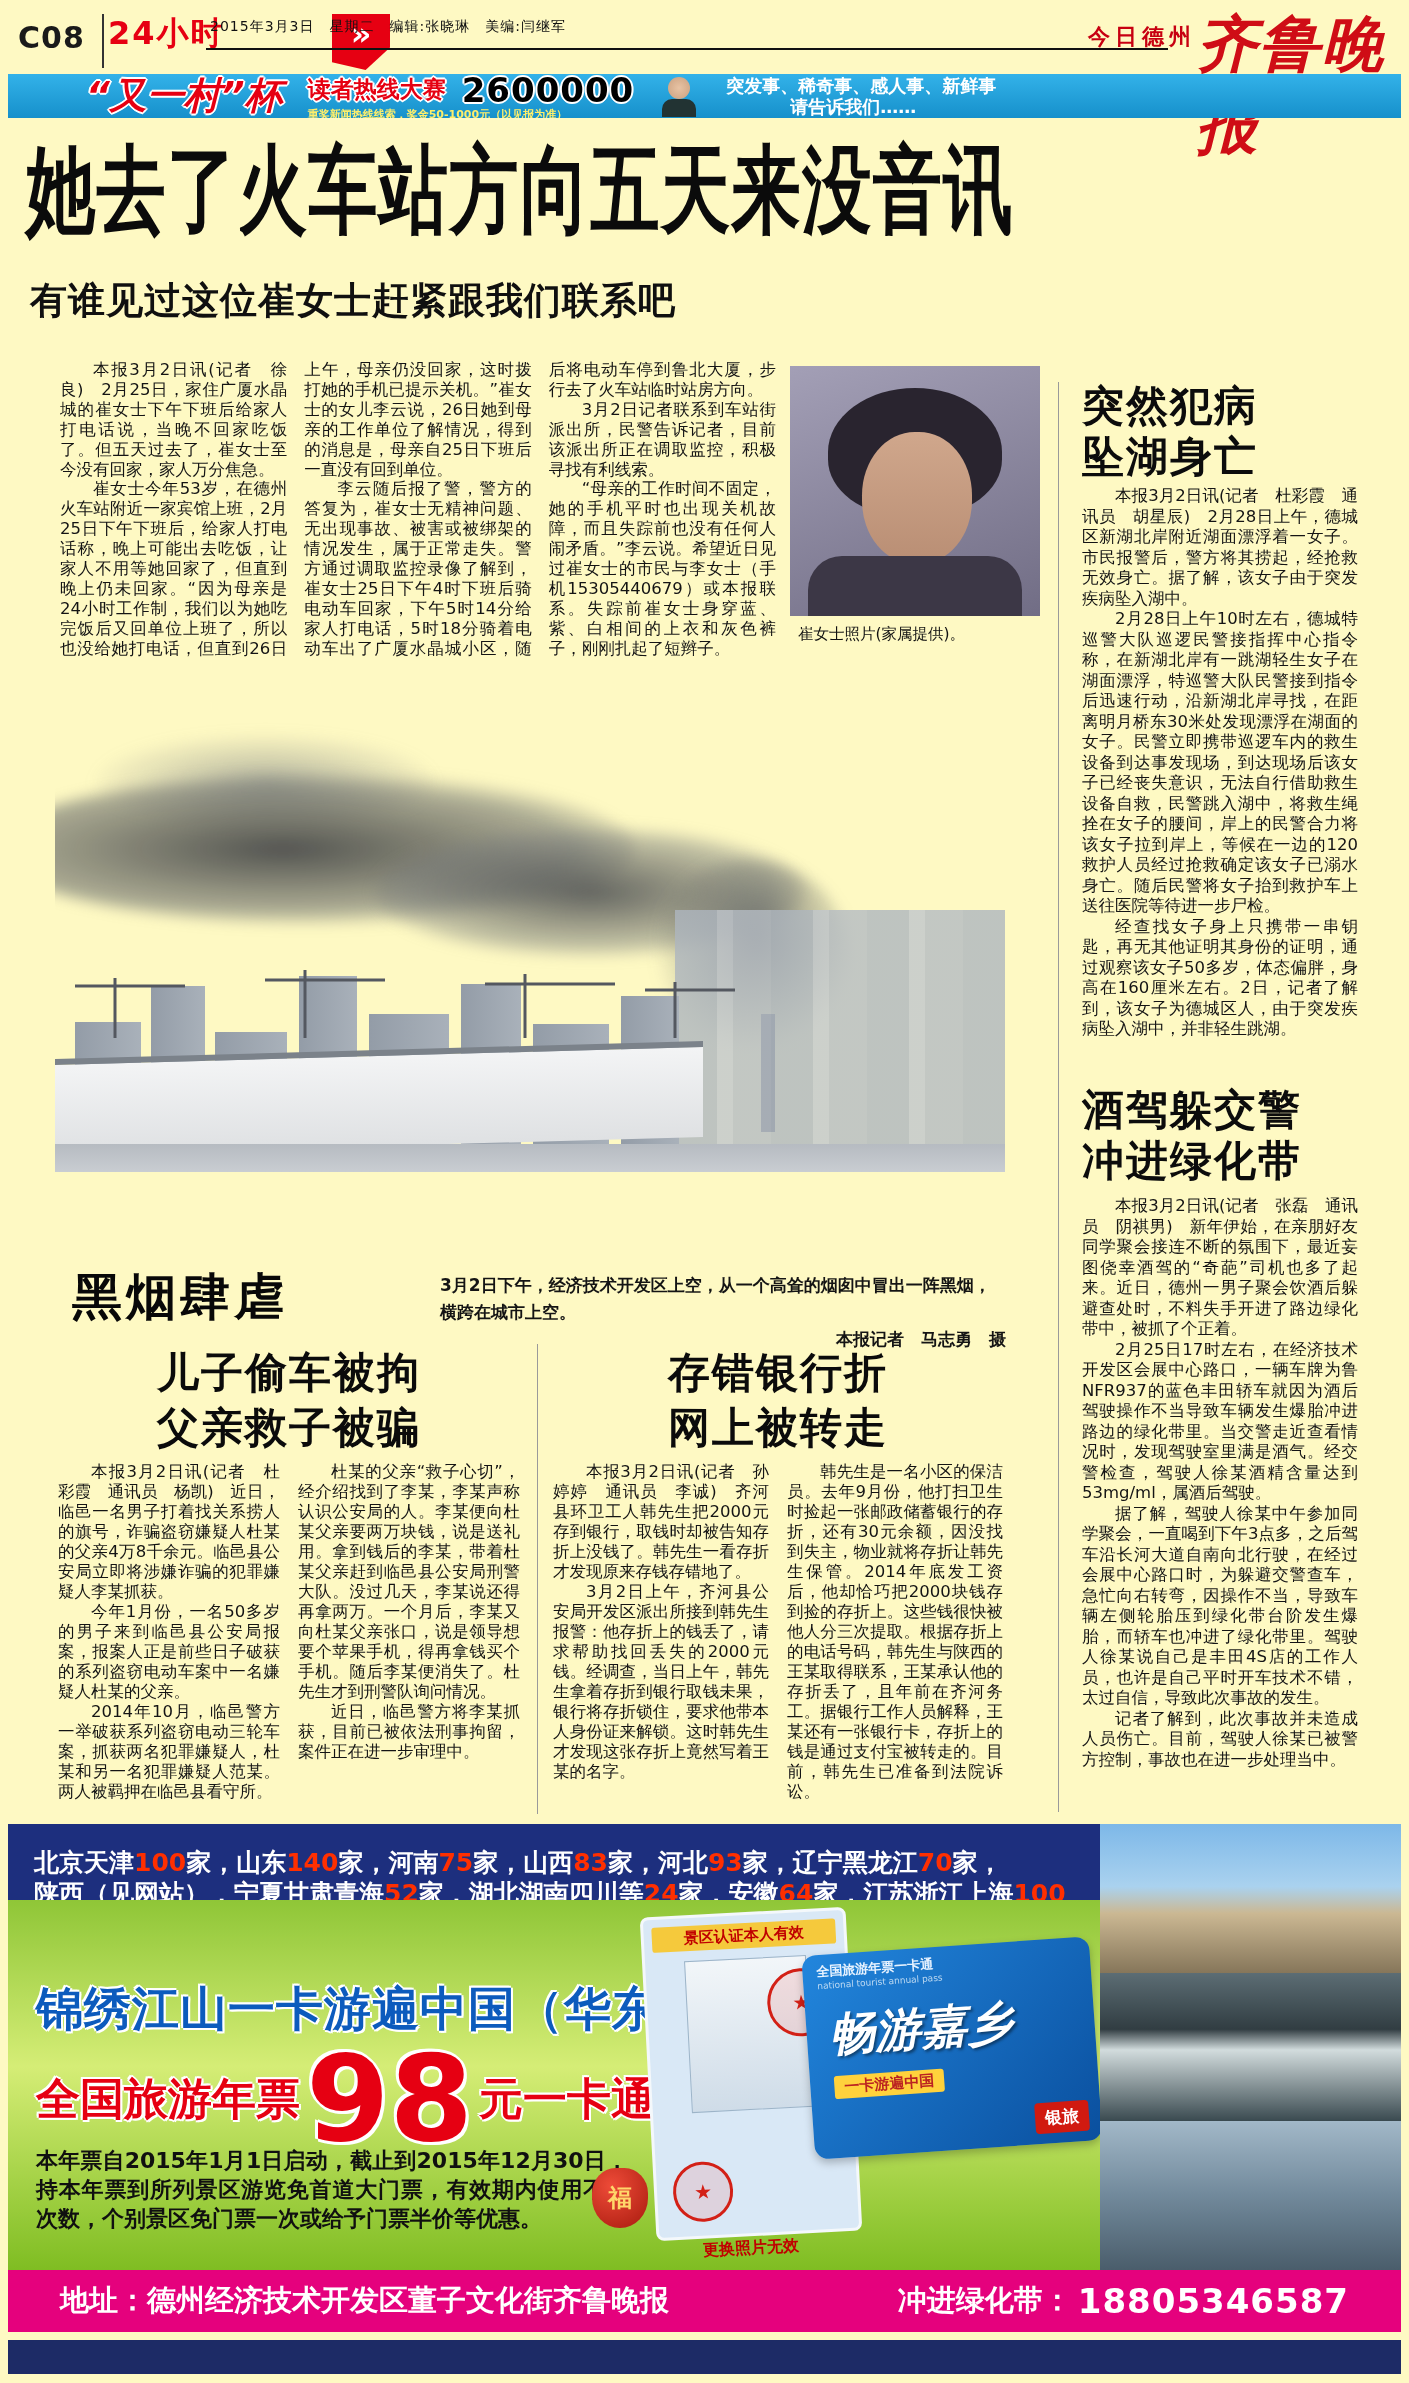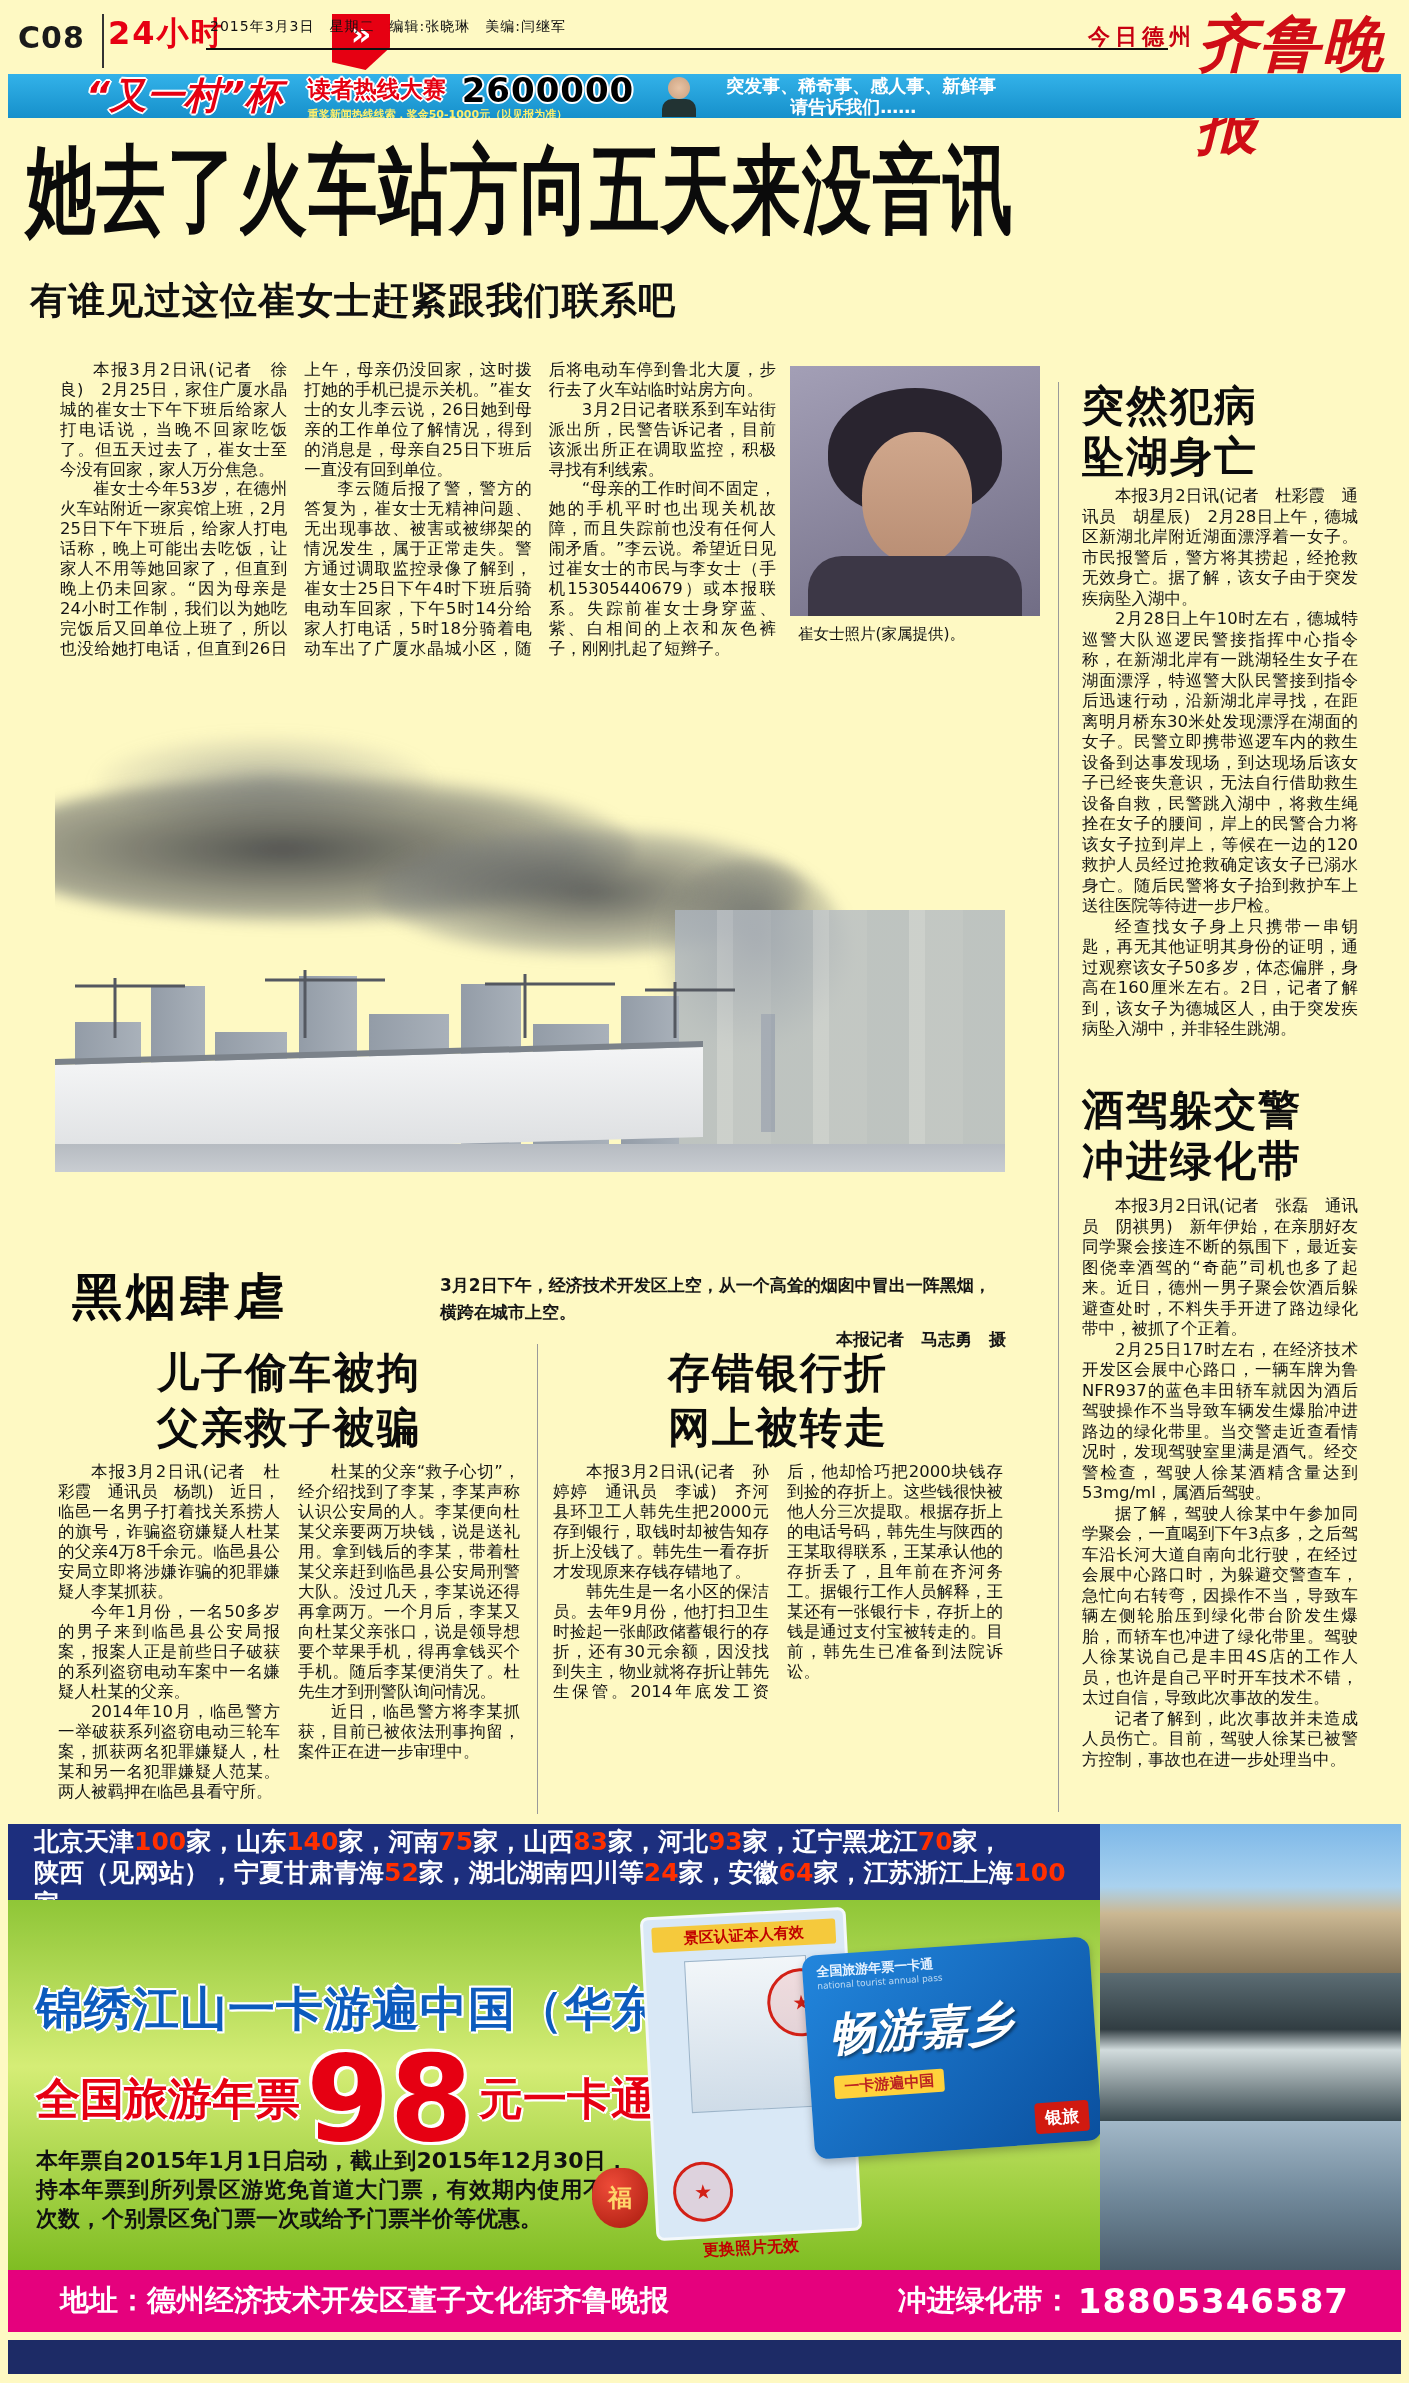--- a/index.html
+++ b/index.html
@@ -98,21 +98,21 @@
 
   
   .bottom-title{font-size:42px;font-weight:900;text-align:center;line-height:1.3;color:#0b0b0b;letter-spacing:2px;}
   .a-title{left:58px;top:1346px;width:462px;}
   .a-body{left:58px;top:1462px;width:462px;height:352px;column-count:2;column-gap:18px;line-height:20px;}
   .b-title{left:553px;top:1346px;width:450px;}
   .b-body{left:553px;top:1462px;width:450px;height:352px;column-count:2;column-gap:18px;line-height:20px;}
 
   
   .ad-navy{left:8px;top:1824px;width:1092px;height:76px;background:#1d2f7e;color:#fff;
-           font-size:25px;font-weight:bold;padding:2px 0 0 26px;line-height:31px;box-sizing:border-box;}
+           font-size:25px;font-weight:bold;padding:23px 0 0 26px;line-height:31px;box-sizing:border-box;}
   .seg-hl{color:#ff2f00;font-weight:900;}
   .ad-photos{left:1100px;top:1824px;width:301px;height:446px;display:flex;flex-direction:column;}
   .ad-photo{width:100%;flex:1;}
   .ad-photo.castle{background:linear-gradient(180deg,#7db8e8 0%,#aad2ef 42%,#cbb893 60%,#86765a 100%);}
   .ad-photo.waterfall{background:linear-gradient(180deg,#5c6d74 0%,#313d42 38%,#d2dcdd 52%,#3a4a50 100%);}
   .ad-photo.searocks{background:linear-gradient(180deg,#a2b8c8 0%,#71899b 50%,#4a5d6b 100%);}
   .ad-green{left:8px;top:1900px;width:1092px;height:370px;overflow:hidden;
             background:linear-gradient(180deg,#8fc637 0%,#d5ed76 45%,#7fbd22 100%);}
   .ad-title{position:absolute;left:28px;top:78px;font-size:47px;font-weight:900;color:#0c5bbd;letter-spacing:1px;
             text-shadow:2px 0 0 #fff,-2px 0 0 #fff,0 2px 0 #fff,0 -2px 0 #fff,2px 2px 0 #fff,-2px -2px 0 #fff;}
@@ -281,20 +281,21 @@
       <p>杜某的父亲“救子心切”，经介绍找到了李某，李某声称认识公安局的人。李某便向杜某父亲要两万块钱，说是送礼用。拿到钱后的李某，带着杜某父亲赶到临邑县公安局刑警大队。没过几天，李某说还得再拿两万。一个月后，李某又向杜某父亲张口，说是领导想要个苹果手机，得再拿钱买个手机。随后李某便消失了。杜先生才到刑警队询问情况。</p>
       <p>近日，临邑警方将李某抓获，目前已被依法刑事拘留，案件正在进一步审理中。</p>
     </div>
 
   <div class="abs bottom-title b-title">
     <div>存错银行折</div>
     <div>网上被转走</div>
   </div>
   <div class="abs b-body bodytext">
       <p>本报3月2日讯(记者　孙婷婷　通讯员　李诚)　齐河县环卫工人韩先生把2000元存到银行，取钱时却被告知存折上没钱了。韩先生一看存折才发现原来存钱存错地了。</p>
+      <p>3月2日上午，齐河县公安局开发区派出所接到韩先生报警：他存折上的钱丢了，请求帮助找回丢失的2000元钱。经调查，当日上午，韩先生拿着存折到银行取钱未果，银行将存折锁住，要求他带本人身份证来解锁。这时韩先生才发现这张存折上竟然写着王某的名字。</p>
       <p>韩先生是一名小区的保洁员。去年9月份，他打扫卫生时捡起一张邮政储蓄银行的存折，还有30元余额，因没找到失主，物业就将存折让韩先生保管。2014年底发工资后，他却恰巧把2000块钱存到捡的存折上。这些钱很快被他人分三次提取。根据存折上的电话号码，韩先生与陕西的王某取得联系，王某承认他的存折丢了，且年前在齐河务工。据银行工作人员解释，王某还有一张银行卡，存折上的钱是通过支付宝被转走的。目前，韩先生已准备到法院诉讼。</p>
     </div>
 
   <div class="abs ad-navy">
     <div><span>北京天津</span><span class="seg-hl">100</span><span>家，山东</span><span class="seg-hl">140</span><span>家，河南</span><span class="seg-hl">75</span><span>家，山西</span><span class="seg-hl">83</span><span>家，河北</span><span class="seg-hl">93</span><span>家，辽宁黑龙江</span><span class="seg-hl">70</span><span>家，</span></div>
     <div><span>陕西（见网站），宁夏甘肃青海</span><span class="seg-hl">52</span><span>家，湖北湖南四川等</span><span class="seg-hl">24</span><span>家，安徽</span><span class="seg-hl">64</span><span>家，江苏浙江上海</span><span class="seg-hl">100</span><span>家。</span></div>
   </div>
 
   <div class="abs ad-photos">
     <div class="ad-photo castle"></div>

